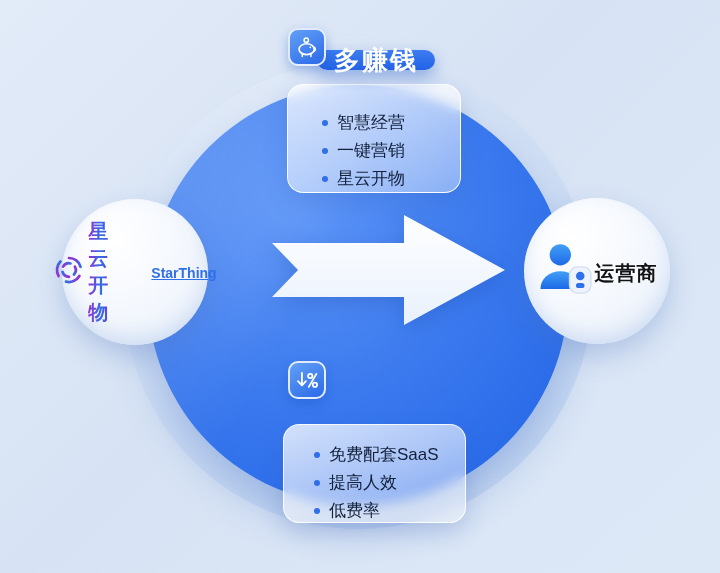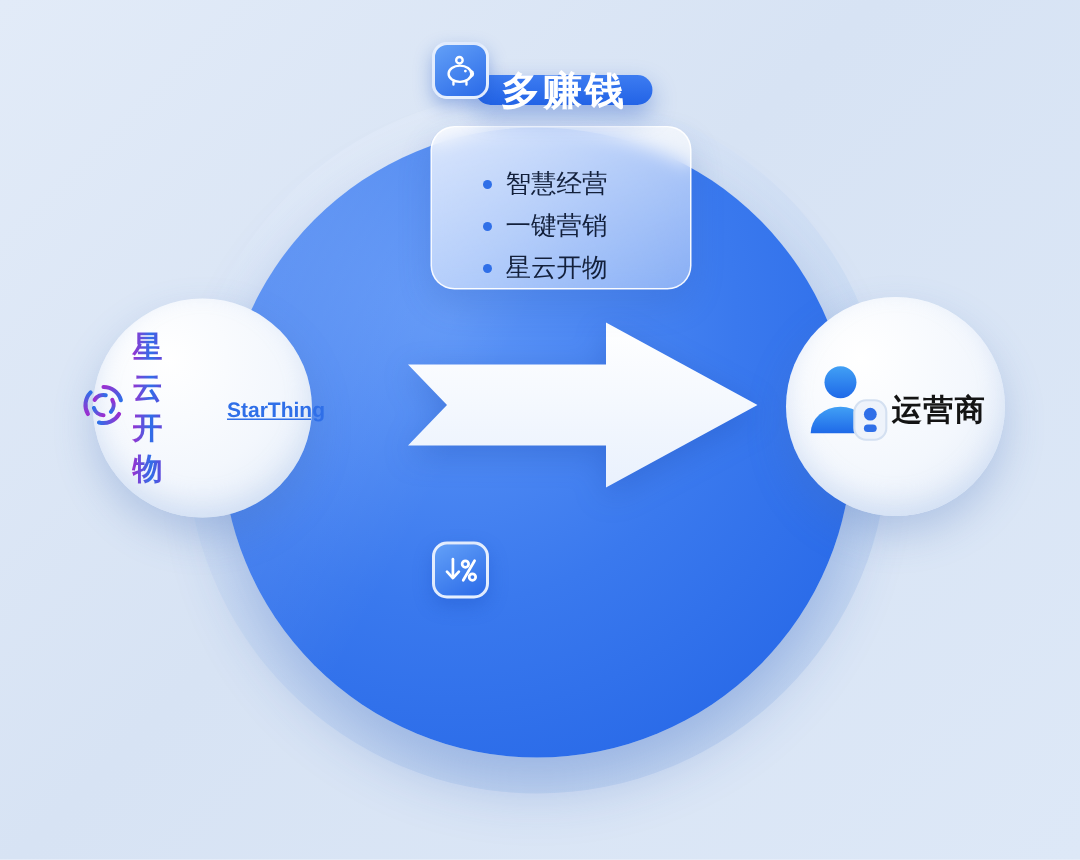--- a/index.html
+++ b/index.html
@@ -113,20 +113,27 @@
       <g stroke="#ffffff" stroke-width="2.2" fill="none" stroke-linecap="round">
         <ellipse cx="17.5" cy="21" rx="10.5" ry="7.5"></ellipse>
         <circle cx="17" cy="8.5" r="3"></circle>
         <path d="M11.5 28.5 v2.5 M23.5 28.5 v2.5"></path>
         <path d="M28 18.5 c2 0.6 2 4.4 0 5"></path>
       </g>
       <circle cx="22.5" cy="18.5" r="1.3" fill="#ffffff"></circle>
     </svg>
   </div>
 
+  <div class="glass card-bottom">
+    <ul class="card-list">
+      <li>免费配套SaaS</li>
+      <li>提高人效</li>
+      <li>低费率</li>
+    </ul>
+  </div>
   <div class="chip chip-bottom">
     <svg width="26" height="26" viewBox="0 0 36 36">
       <g stroke="#ffffff" stroke-width="2.5" fill="none" stroke-linecap="round" stroke-linejoin="round">
         <path d="M11 8 v17"></path>
         <path d="M5.5 19.5 L11 25.5 L16.5 19.5"></path>
         <circle cx="22.5" cy="12.5" r="3"></circle>
         <circle cx="29" cy="24.5" r="3"></circle>
         <path d="M31 9.5 L20.5 27.5"></path>
       </g>
     </svg>

